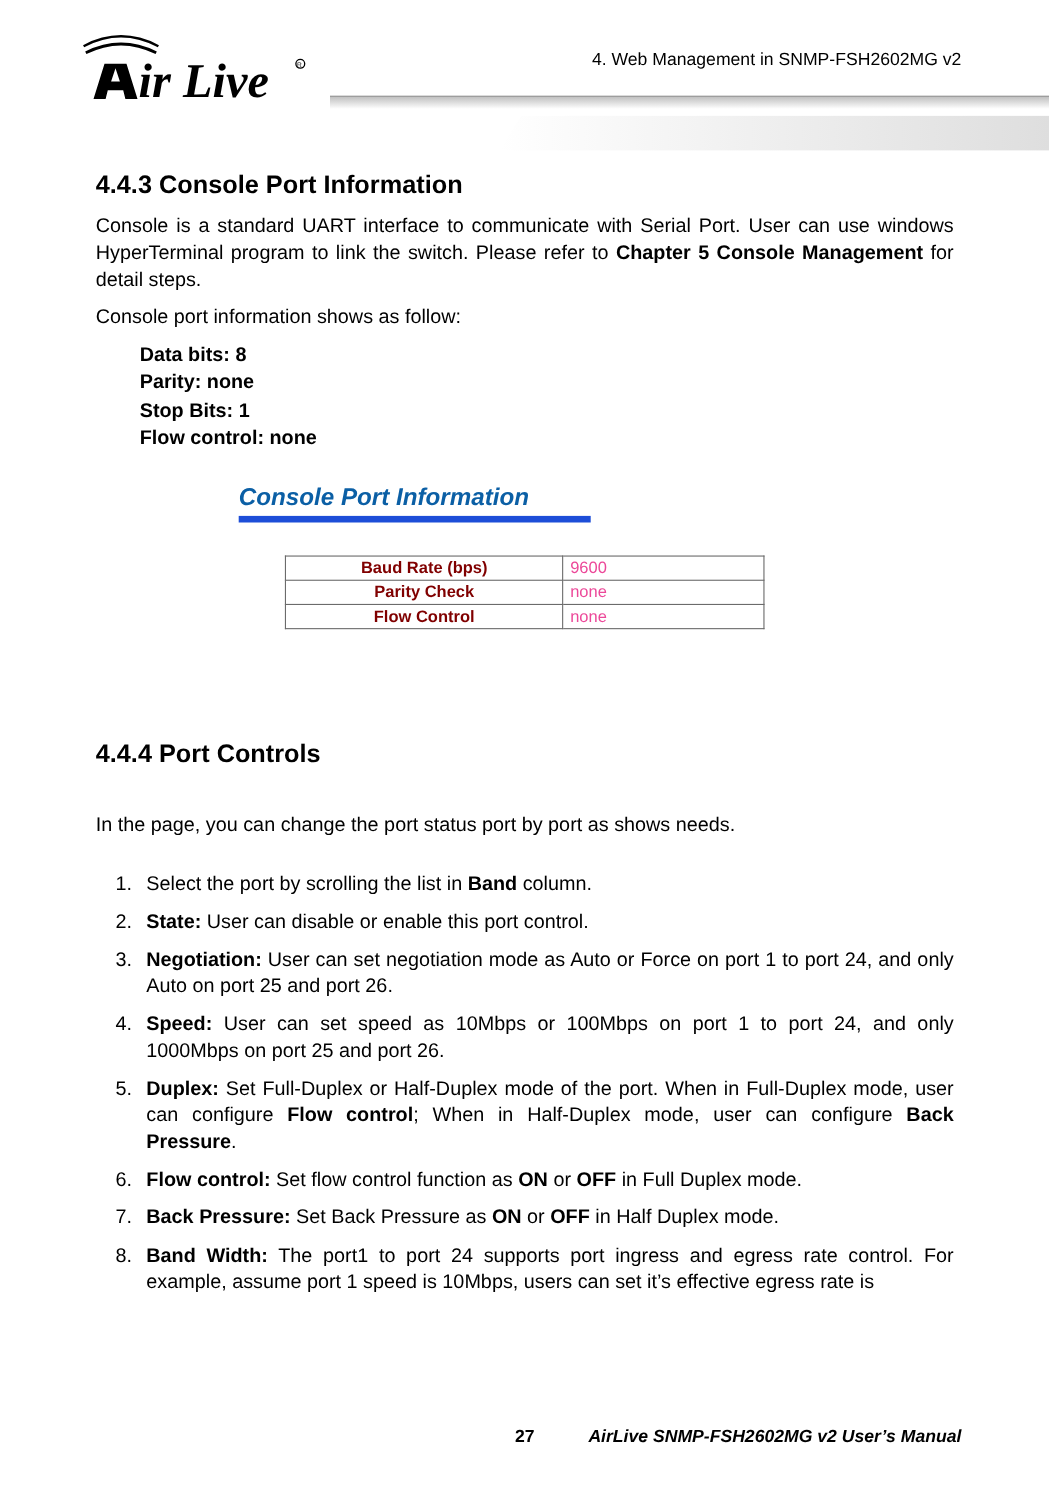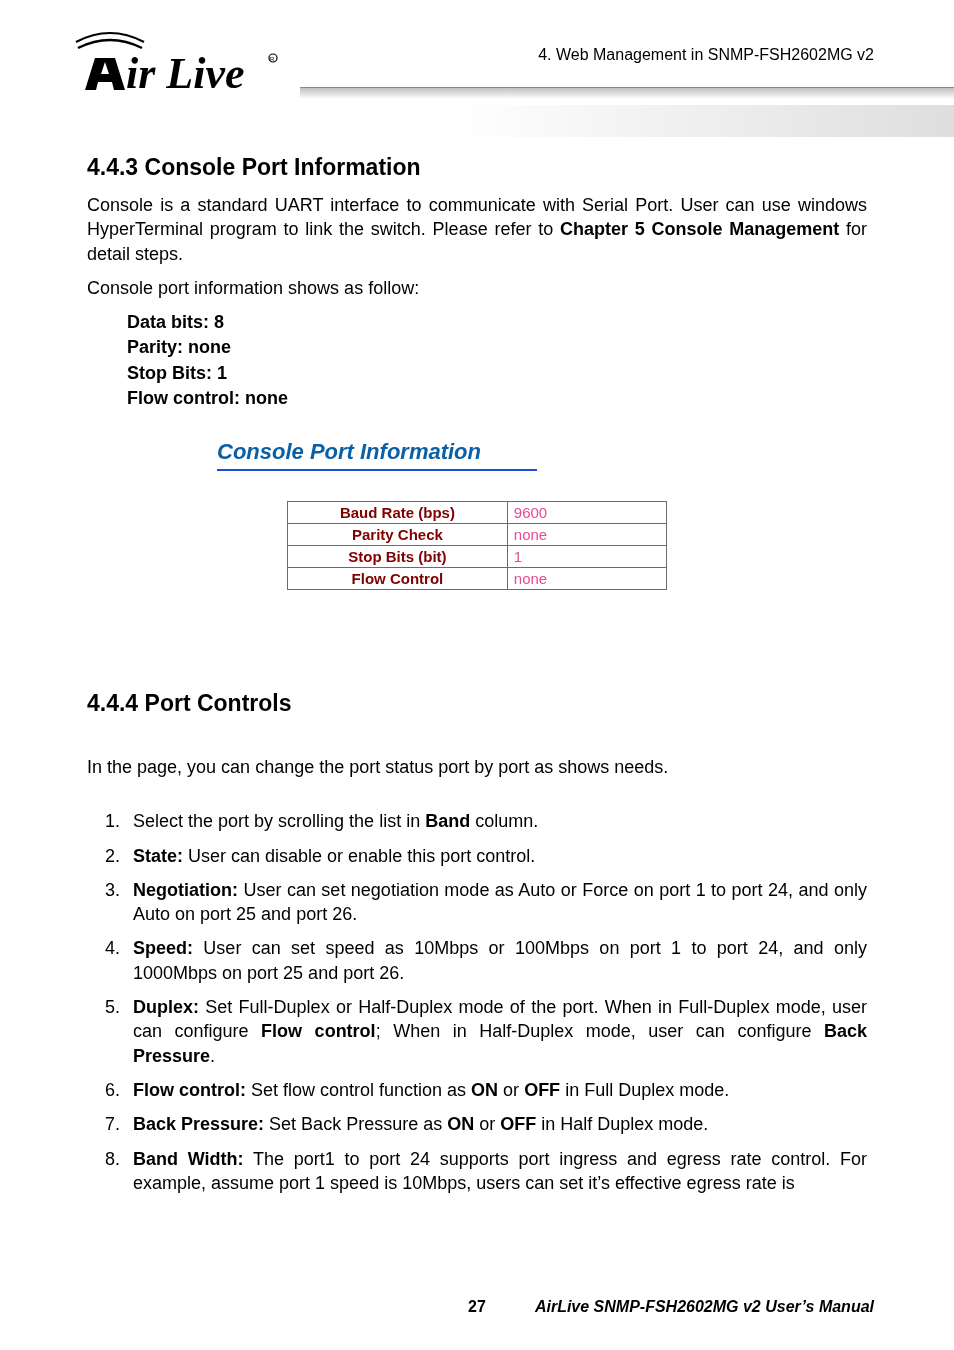--- a/index.html
+++ b/index.html
@@ -10,22 +10,22 @@
   .logo { position: absolute; left: 70px; top: 30px; }
   .logo svg { width: 215px; height: 75px; }
   .header-rule { position: absolute; left: 300px; top: 87px; width: 654px; height: 12px; background: linear-gradient(to bottom, #c0c0c0, #ffffff); border-top: 1px solid #888; }
   .header-triangle { position: absolute; left: 454px; top: 105px; width: 500px; height: 32px; background: linear-gradient(to right, #ffffff 0%, #c8c8c8 100%); clip-path: polygon(4% 0, 100% 0, 100% 100%, 0 100%); opacity: 0.6; }
   .content { position: absolute; left: 87px; top: 154px; width: 780px; }
   h2 { font-size: 23px; font-weight: bold; color: #000; margin-bottom: 12px; }
   .para { font-size: 18px; line-height: 1.35; text-align: justify; margin-bottom: 10px; }
   .bold { font-weight: bold; }
   .settings-list { margin-left: 40px; margin-top: 8px; }
   .settings-list div { font-size: 18px; font-weight: bold; line-height: 1.4; }
-  .figure-heading { color: #0b5fa5; font-weight: bold; font-style: italic; font-size: 22px; font-family: Verdana, Arial, sans-serif; margin-left: 130px; margin-top: 28px; border-bottom: 2px solid #1d4ed8; width: 320px; padding-bottom: 4px; }
-  .info-table { margin: 30px auto 0 auto; border-collapse: collapse; width: 380px; }
+  .figure-heading { color: #0b5fa5; font-weight: bold; font-style: italic; font-size: 22px; font-family: Verdana, Arial, sans-serif; margin-left: 130px; margin-top: 28px; border-bottom: 6px solid #1d4ed8; width: 320px; padding-bottom: 4px; }
+  .info-table { margin: 30px auto 0 auto; border-collapse: collapse; width: 436px; }
   .info-table td { border: 1px solid #6b6b6b; font-family: Verdana, Arial, sans-serif; font-size: 15px; padding: 2px 6px; }
   .info-table td.label { color: #800000; font-weight: bold; text-align: center; width: 58%; }
   .info-table td.value { color: #ec4899; }
   .sec2 { margin-top: 100px; }
   .bodytext { font-size: 18px; line-height: 1.35; margin-top: 38px; margin-bottom: 30px; }
   ol.numlist { list-style: decimal; margin-left: 0; padding-left: 38px; margin-top: 16px; }
   ol.numlist > li { font-size: 18px; line-height: 1.35; margin-bottom: 10px; padding-left: 8px; text-align: justify; }
   .footer { position: absolute; bottom: 34px; width: 100%; text-align: center; margin-top: 28px; }
   .page-num { font-size: 16px; font-weight: bold; }
   .footer-title { position: absolute; right: 80px; bottom: 34px; font-style: italic; font-weight: bold; font-size: 16px; }
@@ -70,24 +70,20 @@
     <tbody>
           <tr>
       <td class="label">Baud Rate (bps)</td>
       <td class="value">9600</td>
     </tr>
     <tr>
       <td class="label">Parity Check</td>
       <td class="value">none</td>
     </tr>
     <tr>
-      <td class="label">Stop Bits (bit)</td>
-      <td class="value">1</td>
-    </tr>
-    <tr>
       <td class="label">Flow Control</td>
       <td class="value">none</td>
     </tr>
   </tbody>
       </table>
 
   <div class="sec2">
     <h2>4.4.4 Port Controls</h2>
     <p class="bodytext">In the page, you can change the port status port by port as shows needs.</p>
     <ol class="numlist">

